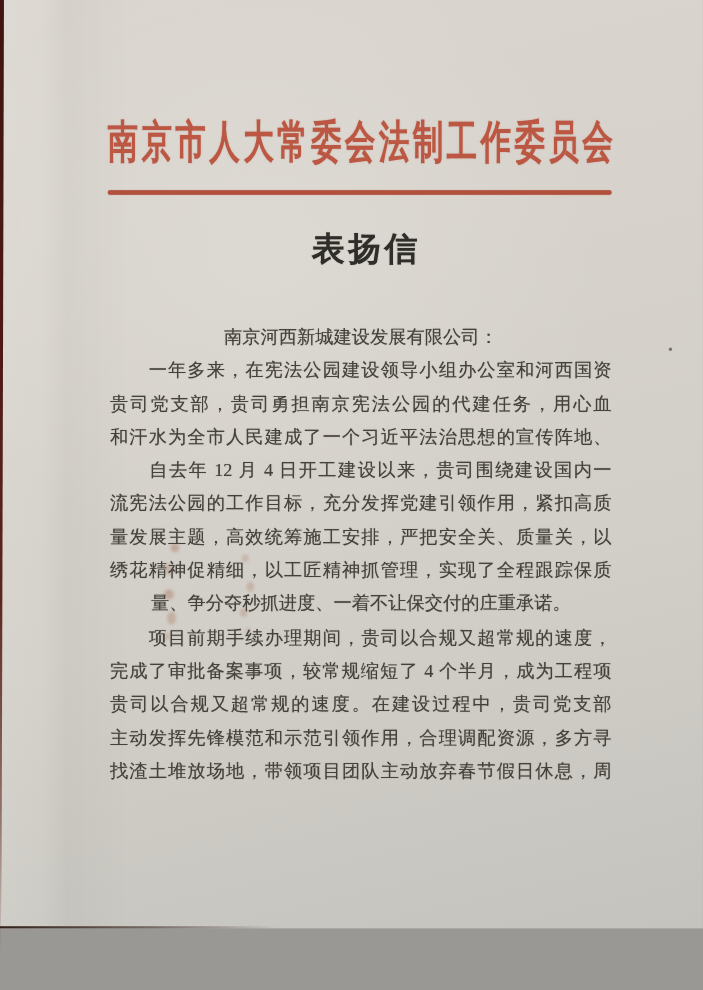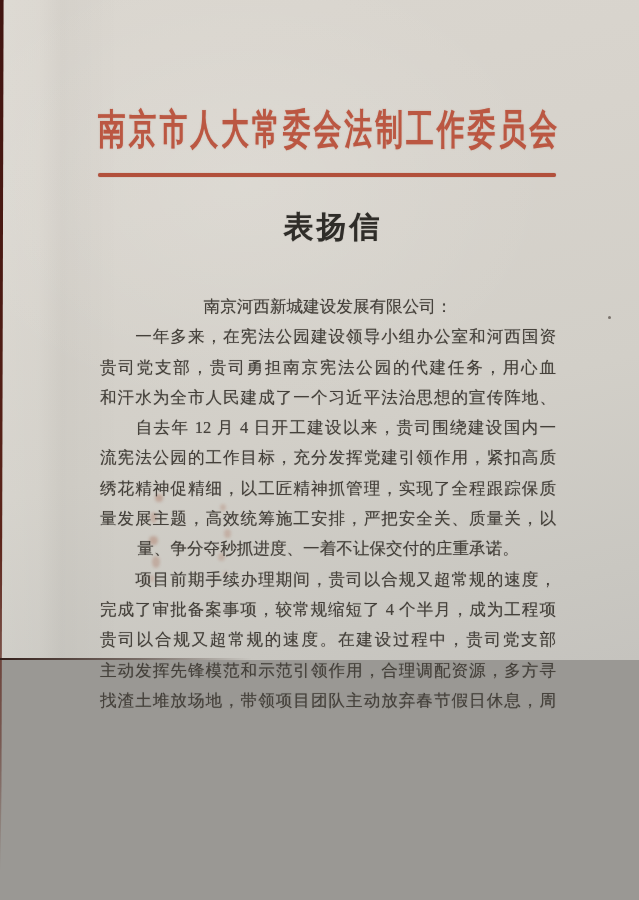--- a/index.html
+++ b/index.html
@@ -3,21 +3,21 @@
 <meta charset="utf-8">
 <style>
   html, body {
     margin: 0; padding: 0;
     width: 639px; height: 900px;
     overflow: hidden;
     background: #9a9894;
   }
   .photo {
     position: relative;
-    width: 639px; height: 660px;
+    width: 639px; height: 844px;
     background:
       radial-gradient(ellipse 70% 50% at 38% 28%, rgba(255,255,250,0.14), rgba(255,255,250,0) 70%),
       linear-gradient(167deg, #dad6cf 0%, #d7d3cc 30%, #d2cfc8 62%, #c9c7c1 88%, #c5c3be 100%);
     font-family: "Liberation Serif", "DejaVu Serif", serif;
   }
   
   .left-sheen {
     position: absolute; left: 0; top: 0; width: 130px; height: 100%;
     background: linear-gradient(to right,
       rgba(255,255,250,0.10) 0px, rgba(255,255,250,0.06) 38px,
@@ -99,22 +99,22 @@
   <h2 class="letter-title">表扬信</h2>
 
   <div class="letter-body">
     <div class="line">南京河西新城建设发展有限公司：</div>
 
   <div class="line full">　　一年多来，在宪法公园建设领导小组办公室和河西国资</div>
       <div class="line full">贵司党支部，贵司勇担南京宪法公园的代建任务，用心血</div>
       <div class="line full">和汗水为全市人民建成了一个习近平法治思想的宣传阵地、</div>
       <div class="line full">　　自去年 12 月 4 日开工建设以来，贵司围绕建设国内一</div>
       <div class="line full">流宪法公园的工作目标，充分发挥党建引领作用，紧扣高质</div>
+      <div class="line full">量发展主题，高效统筹施工安排，严把安全关、质量关，以</div>
       <div class="line full">绣花精神促精细，以工匠精神抓管理，实现了全程跟踪保质</div>
-      <div class="line full">量发展主题，高效统筹施工安排，严把安全关、质量关，以</div>
       <div class="line">量、争分夺秒抓进度、一着不让保交付的庄重承诺。</div>
       <div class="line full">　　项目前期手续办理期间，贵司以合规又超常规的速度，</div>
       <div class="line full">完成了审批备案事项，较常规缩短了 4 个半月，成为工程项</div>
       <div class="line full">贵司以合规又超常规的速度。在建设过程中，贵司党支部</div>
       <div class="line full">主动发挥先锋模范和示范引领作用，合理调配资源，多方寻</div>
       <div class="line full">找渣土堆放场地，带领项目团队主动放弃春节假日休息，周</div>
     </div>
 </div>
 
 </body></html>

